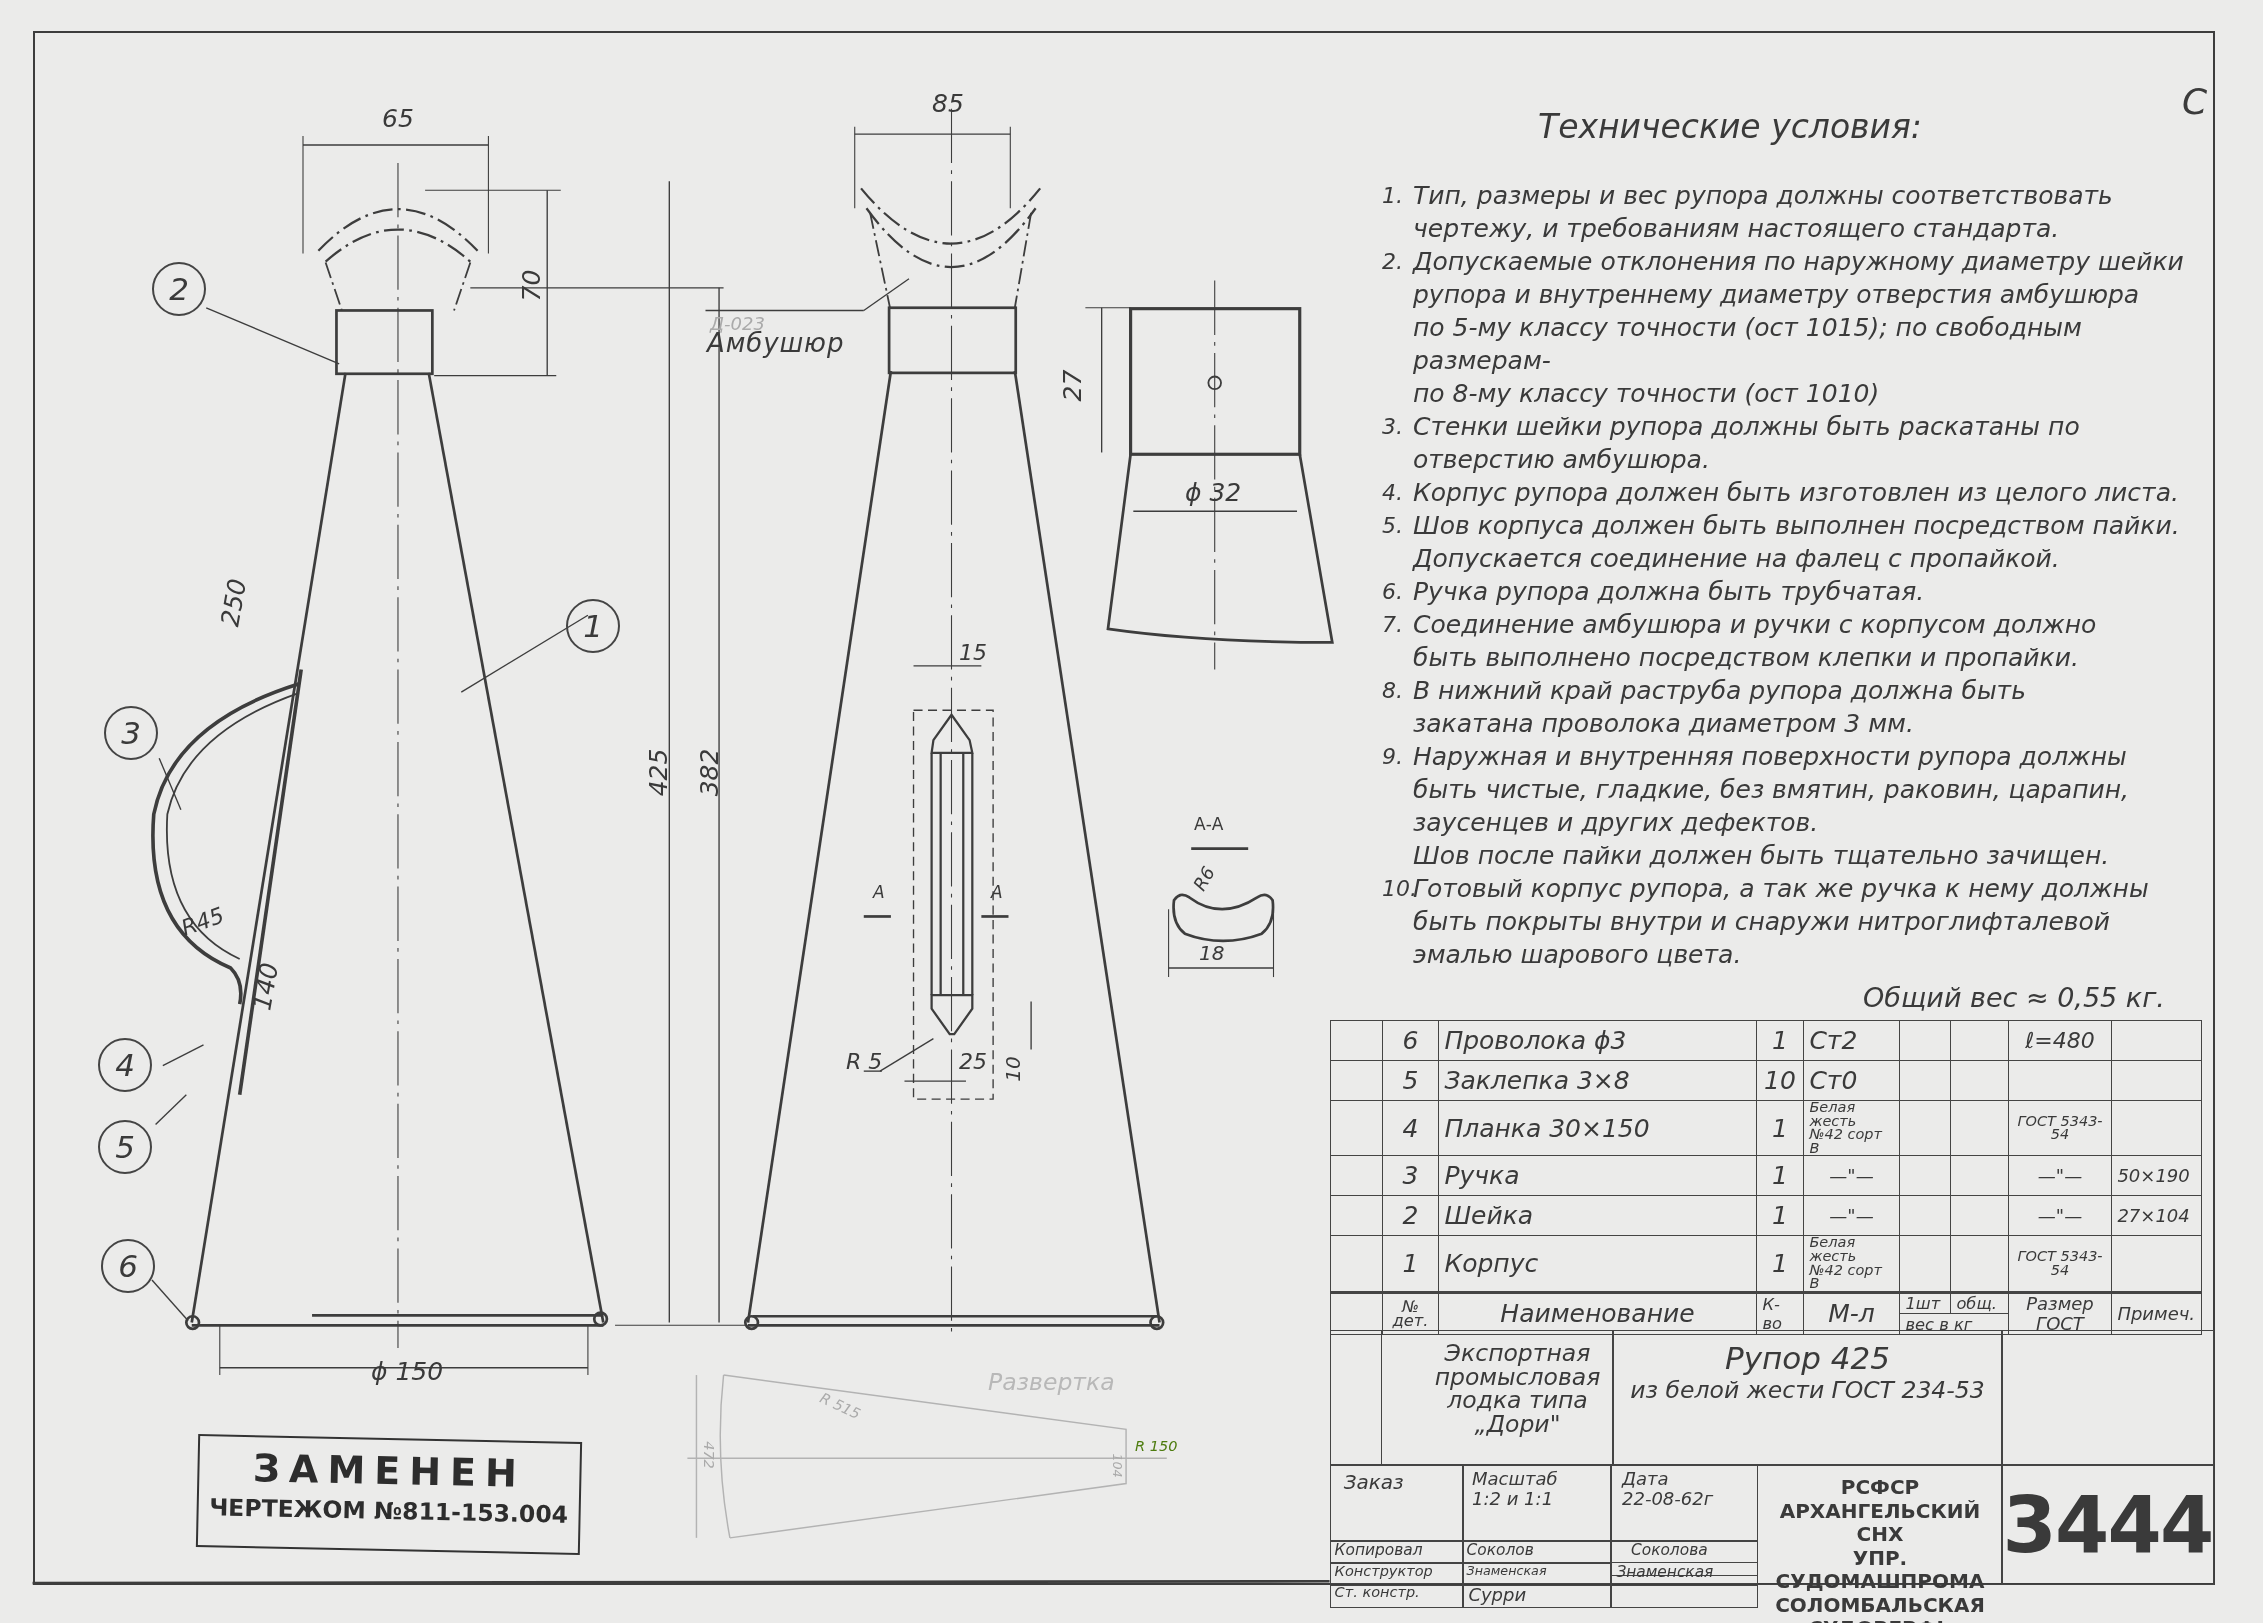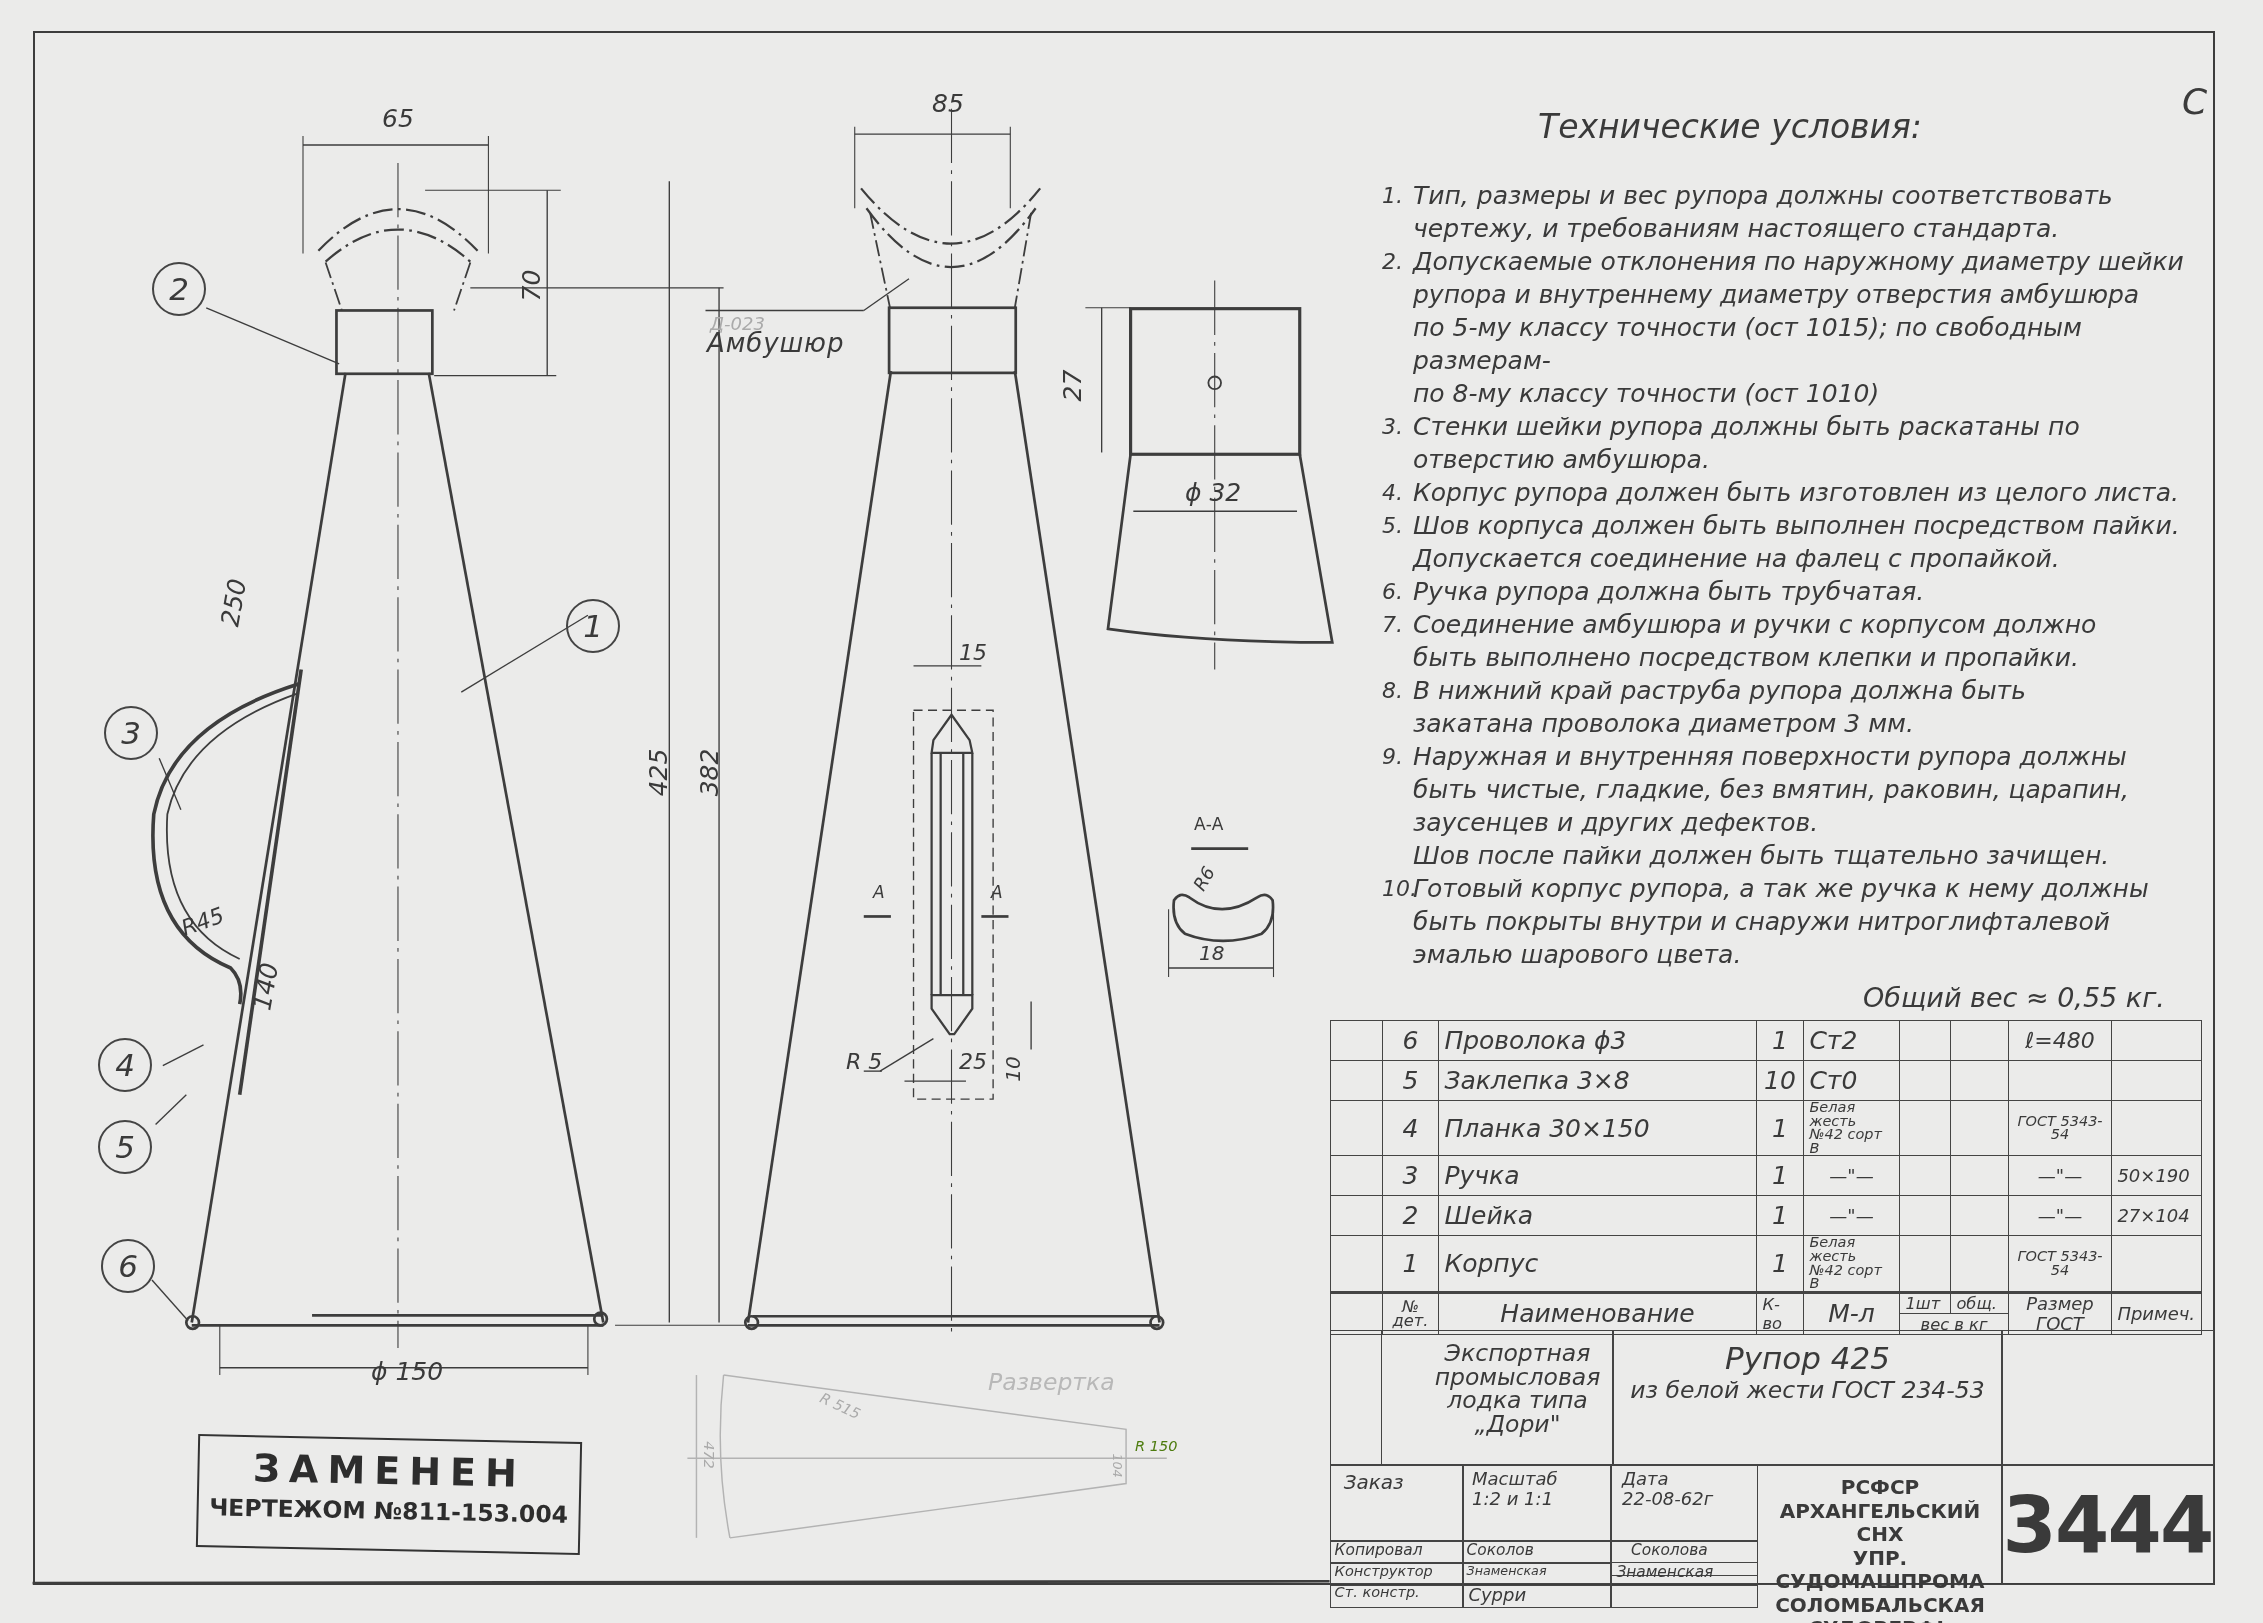--- a/index.html
+++ b/index.html
@@ -316,21 +316,21 @@
         <td rowspan="2" class="small" style="font-size:16.3px;text-align:center">№ дет.</td>
         <td rowspan="2" style="text-align:center">Наименование</td>
         <td rowspan="2" style="font-size:16.3px">К-во</td>
         <td rowspan="2" style="text-align:center">М-л</td>
         <td style="font-size:16.3px;height:18px">1шт</td>
         <td style="font-size:16.3px;height:18px">общ.</td>
         <td rowspan="2" class="small" style="font-size:18px;line-height:20px;text-align:center">Размер ГОСТ</td>
         <td rowspan="2" style="font-size:18px">Примеч.</td>
       </tr>
       <tr>
-        <td colspan="2" style="font-size:16.3px;height:18px;text-align:center">вес в кг</td>
+        <td colspan="2" style="font-size:16.3px;height:18px;text-align:left">вес в кг</td>
       </tr>
     </tbody>
   </table>
 
   <div class="tb">
     <div class="cell" style="left:0;top:0;width:52px;height:136px;"></div>
     <div class="cell" style="left:51px;top:0;width:233px;height:136px;text-align:center;padding-top:11px;font-size:23.5px;line-height:23.5px;padding-left:40px;">
       <div>Экспортная</div>
       <div>промысловая</div>
       <div>лодка типа „Дори"</div>

